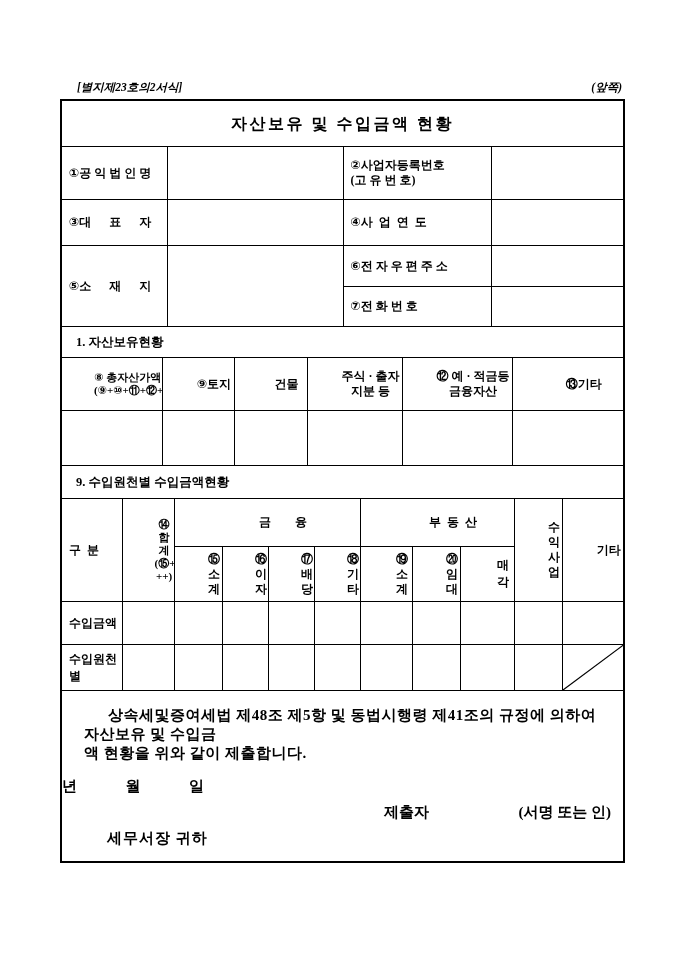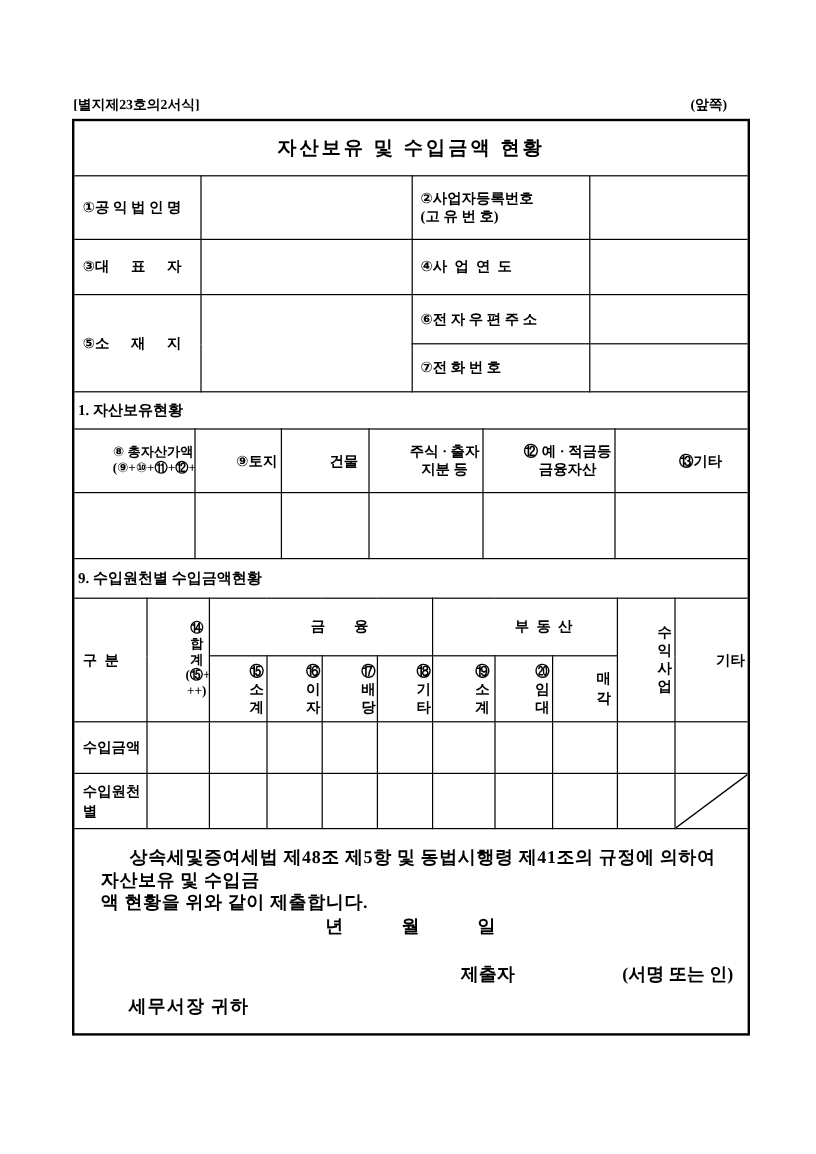--- a/index.html
+++ b/index.html
@@ -4,22 +4,22 @@
 <style>
   html, body { margin: 0; padding: 0; }
   body {
     width: 680px; height: 962px; background: #ffffff; color: #000;
     font-family: "Liberation Serif", "DejaVu Serif", "DejaVu Sans", serif;
     font-weight: 700;
   }
   .sheet { position: relative; width: 680px; height: 962px; overflow: hidden; background:#fff; }
 
   .top-row {
-    position: absolute; top: 80px; left: 61px; width: 545px;
-    display: flex; justify-content: space-between; font-size: 11.5px;
+    position: absolute; top: 80px; left: 77px; width: 545px;
+    display: flex; justify-content: space-between; font-size: 11.5px; font-style: italic;
   }
 
   .form-box {
     position: absolute; top: 99px; left: 60px; width: 561px;
     border: 2px solid #000; background: #fff;
   }
 
   .form-title {
     height: 45px; line-height: 45px; text-align: center;
     font-size: 16px; letter-spacing: 2.5px;
@@ -32,32 +32,32 @@
   }
   td:first-child { border-left: none; }
   td:last-child  { border-right: none; margin-left: 32px; }
 
   td.lbl { text-align: left; padding-left: 7px; }
   td.ctr { text-align: center; padding-left: 32px; }
   td.sm  { font-size: 11px; line-height: 13px; }
   td.med { line-height: 15px; }
 
   .strip {
-    height: 30px; line-height: 30px; padding-left: 3px; font-size: 12.5px;
+    height: 30px; line-height: 30px; padding-left: 14px; font-size: 12.5px;
   }
 
   .diag-td { position: relative; }
   .diag-svg { position: absolute; top: 0; left: 0; width: 100%; height: 100%; display: block; }
 
   .form-footer { position: relative; height: 170px; font-size: 15px; }
   .statement {
     margin: 0; padding: 15px 20px 0 22px; text-indent: 24px;
     line-height: 19px; white-space: pre-line; letter-spacing: 0.5px;
   }
-  .date-line { text-align: center; white-space: pre; letter-spacing: 1px; }
+  .date-line { margin-top: 14px; text-align: left; white-space: pre; letter-spacing: 1px; }
   .submit-row { position: absolute; top: 112px; left: 0; right: 0; height: 20px; }
   .submitter { position: absolute; left: 322px; }
   .sign-note { position: absolute; right: 12px; }
   .recipient { position: absolute; top: 138px; left: 45px; letter-spacing: 1px; }
 </style>
 </head>
 <body>
 
 <div class="sheet">
 

